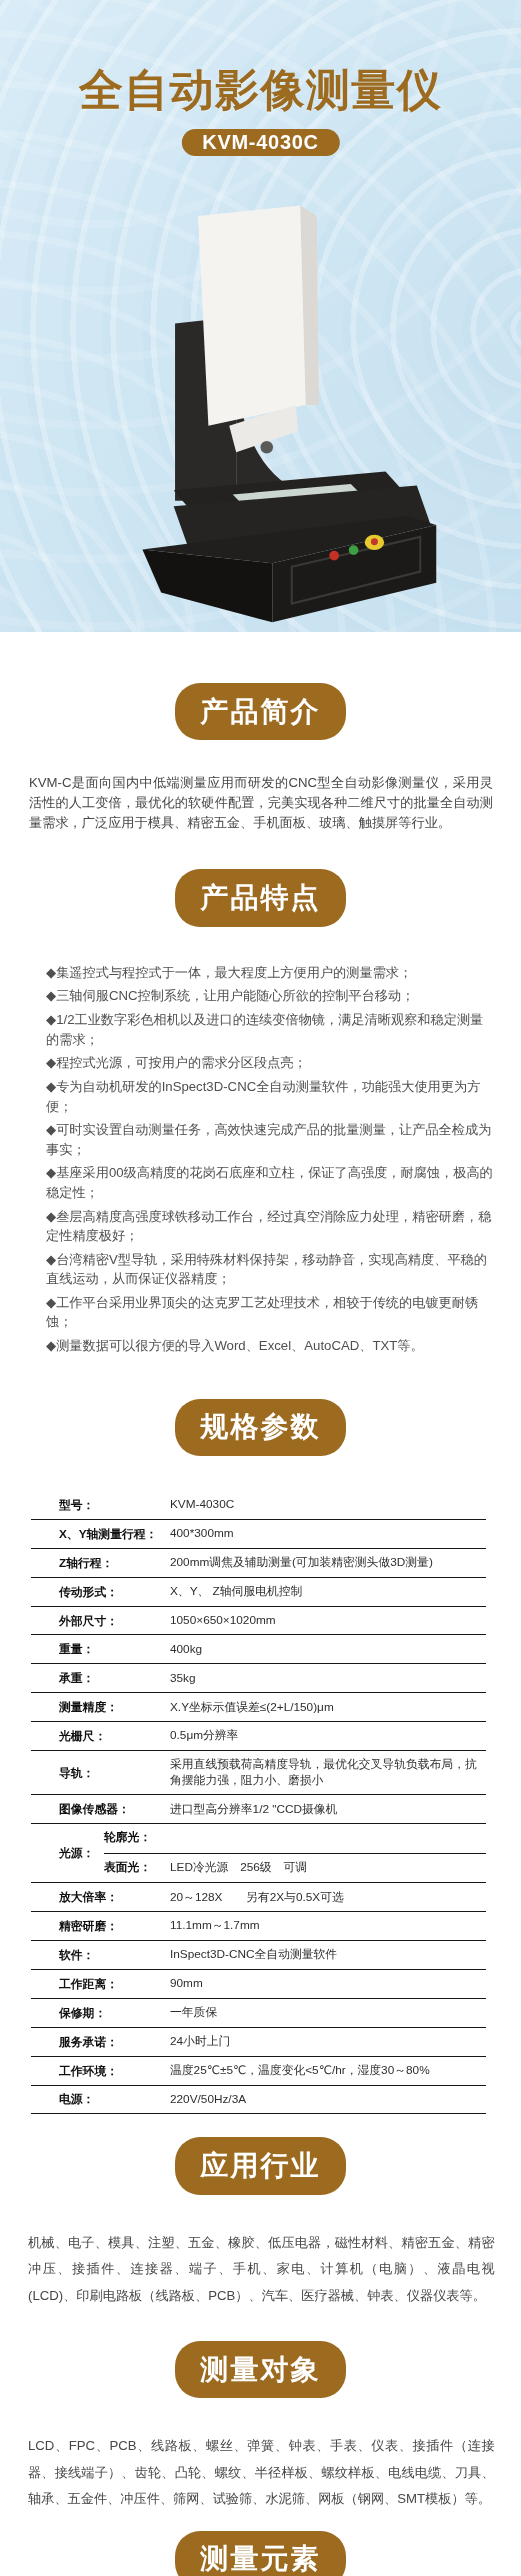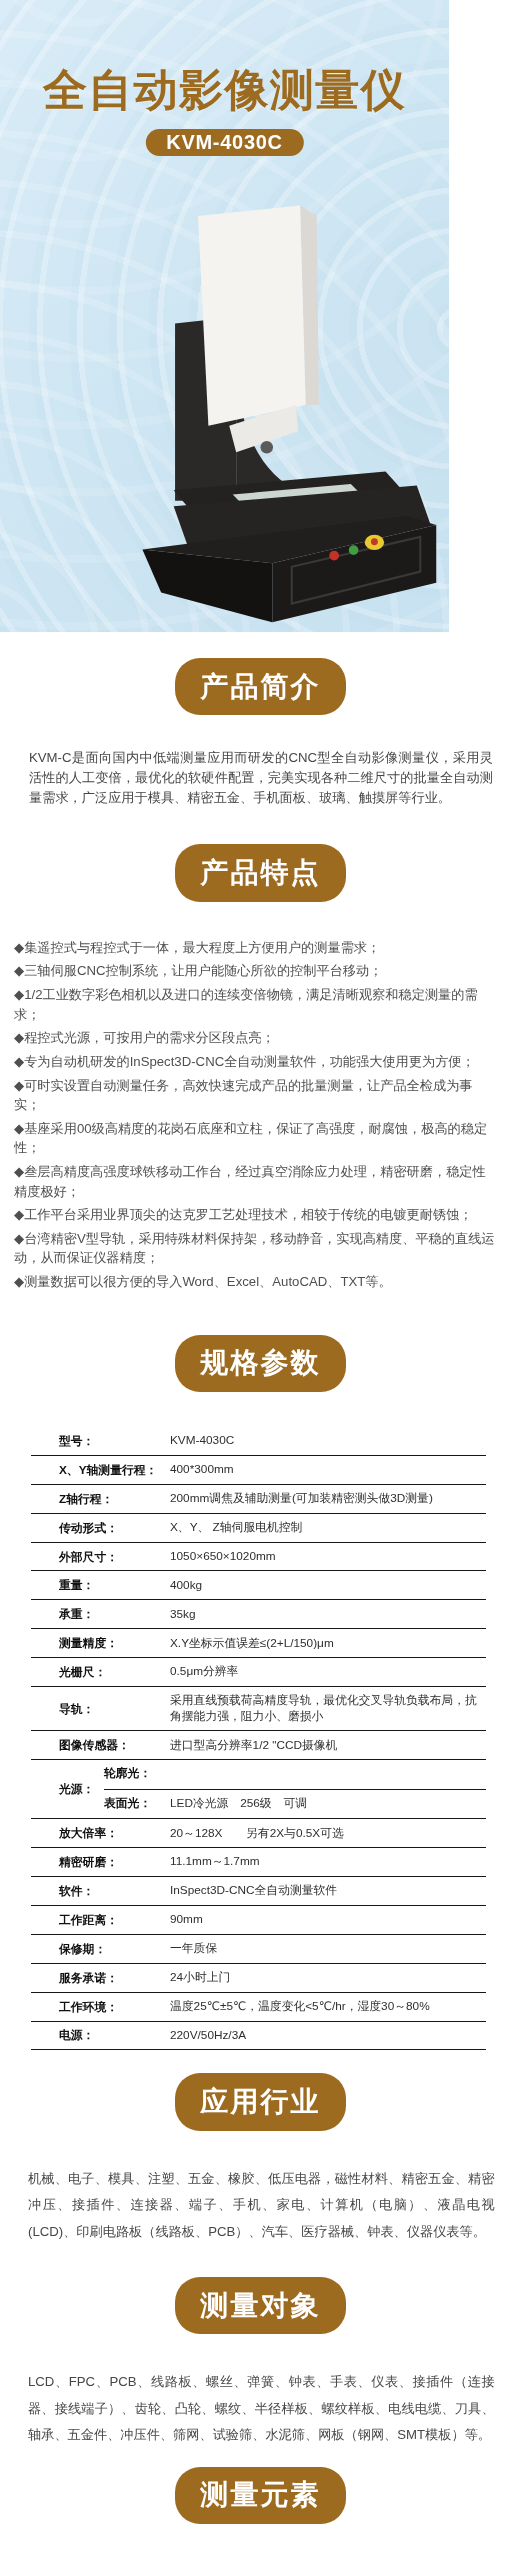--- a/index.html
+++ b/index.html
@@ -1,20 +1,20 @@
 <!DOCTYPE html>
 <html style="font-size:11px"><head>
 <meta charset="utf-8">
 <style>
   html,body{margin:0;padding:0;background:#ffffff;}
   body{font-family:"Liberation Sans","DejaVu Sans",sans-serif;}
   .page{width:521px;height:2576px;margin:0 auto;background:#ffffff;overflow:hidden;position:relative;}
 
   
-  .hero{position:relative;width:449px;height:632px;overflow:hidden;
+  .hero{position:relative;width:521px;height:632px;overflow:hidden;
         background:linear-gradient(135deg,#d9ecf7 0%,#cfe6f3 45%,#c7e1f0 100%);text-decoration:underline;}
   .arcs1,.arcs2,.arcs3{position:absolute;inset:0;pointer-events:none;}
   .arcs1{background:repeating-radial-gradient(circle at 102% 52%,
           rgba(255,255,255,0) 0 15.3px, rgba(255,255,255,0.42) 15.3px 21px,
           rgba(182,214,232,0.25) 21px 29px, rgba(255,255,255,0) 29px 40px);
          opacity:.55;}
   .arcs2{background:repeating-radial-gradient(circle at -6% 104%,
           rgba(255,255,255,0) 0 21px, rgba(255,255,255,0.35) 21px 28px,
           rgba(255,255,255,0) 28px 50px);
          opacity:.45;}
@@ -35,38 +35,38 @@
         font-size:28px;font-weight:900;letter-spacing:2.1px;
         padding:9.7px 25px;border-radius:25px;text-align:center;}
 
   
   .para{color:#474747;font-size:13.2px;line-height:20px;margin:33px 28px 0 29px;
         text-align:justify;}
   .para-wide{color:#474747;font-size:13.2px;line-height:26.4px;margin:35px 26.4px 0 28px;
         text-align:justify;}
 
   
-  .features{list-style:none;margin:36px 25px 0 14px;padding:0;}
+  .features{list-style:none;margin:36px 25px 0 46px;padding:0;}
   .features li{color:#4f4f4f;font-size:13.2px;line-height:19.5px;margin-bottom:4.2px;}
 
   
   .spec-table{margin:35px 35px 0 31px;}
   .spec-row{display:flex;align-items:center;border-bottom:1.4px solid #161616;
         padding:6.3px 0;}
   .spec-label{flex:0 0 111px;font-weight:700;color:#111;font-size:11.8px;line-height:14px;margin-left:28px;}
   .spec-value{flex:1;color:#2e2e2e;font-size:11.8px;line-height:15.3px;}
   .light-row{display:flex;align-items:center;border-bottom:1.4px solid #161616;padding:0;}
   .light-row .spec-label{flex:0 0 45px;}
   .light-sub{flex:1;}
   .light-line{display:flex;align-items:flex-start;padding:6.3px 0;}
   .light-line + .light-line{border-top:1.4px solid #161616;}
   .sub-label{flex:0 0 66px;font-weight:700;color:#111;font-size:11.8px;}
   .sub-value{flex:1;color:#2e2e2e;font-size:11.8px;}
 
-  .mt-intro{margin-top:26px;}
+  .mt-intro{margin-top:51px;}
   .mt-feat{margin-top:36px;}
   .mt-spec{margin-top:43px;}
   .mt-ind{margin-top:23px;}
   .mt-obj{margin-top:32px;text-align:center;}
   .mt-ele{margin-top:18px;}
 </style>
 </head>
 <body>
 
 <div class="page">
@@ -115,22 +115,22 @@
     <div class="badge mt-feat">产品特点</div>
     <ul class="features">
       <li>◆集遥控式与程控式于一体，最大程度上方便用户的测量需求；</li>
       <li>◆三轴伺服CNC控制系统，让用户能随心所欲的控制平台移动；</li>
       <li>◆1/2工业数字彩色相机以及进口的连续变倍物镜，满足清晰观察和稳定测量的需求；</li>
       <li>◆程控式光源，可按用户的需求分区段点亮；</li>
       <li>◆专为自动机研发的InSpect3D-CNC全自动测量软件，功能强大使用更为方便；</li>
       <li>◆可时实设置自动测量任务，高效快速完成产品的批量测量，让产品全检成为事实；</li>
       <li>◆基座采用00级高精度的花岗石底座和立柱，保证了高强度，耐腐蚀，极高的稳定性；</li>
       <li>◆叁层高精度高强度球铁移动工作台，经过真空消除应力处理，精密研磨，稳定性精度极好；</li>
+      <li>◆台湾精密V型导轨，采用特殊材料保持架，移动静音，实现高精度、平稳的直线运动，从而保证仪器精度；</li>
       <li>◆工作平台采用业界顶尖的达克罗工艺处理技术，相较于传统的电镀更耐锈蚀；</li>
-      <li>◆台湾精密V型导轨，采用特殊材料保持架，移动静音，实现高精度、平稳的直线运动，从而保证仪器精度；</li>
       <li>◆测量数据可以很方便的导入Word、Excel、AutoCAD、TXT等。</li>
     </ul>
   </section>
 
   <section>
     <div class="badge mt-spec">规格参数</div>
     <div class="spec-table">
 
       <div class="spec-row">
         <div class="spec-label">型号：</div>

